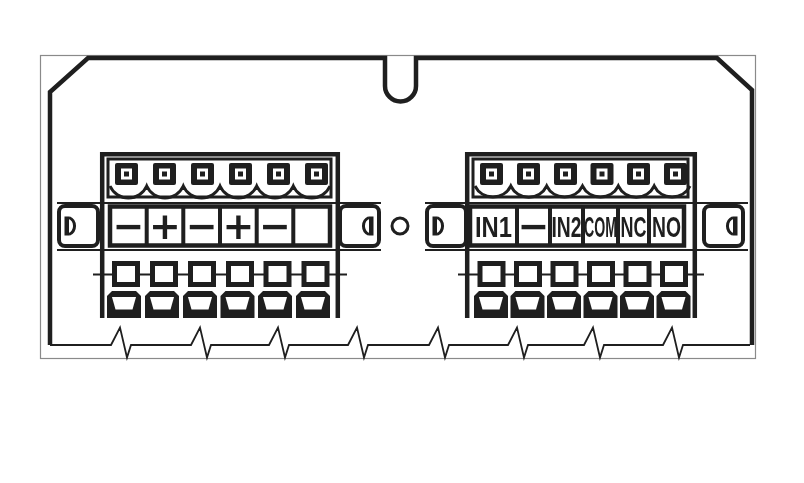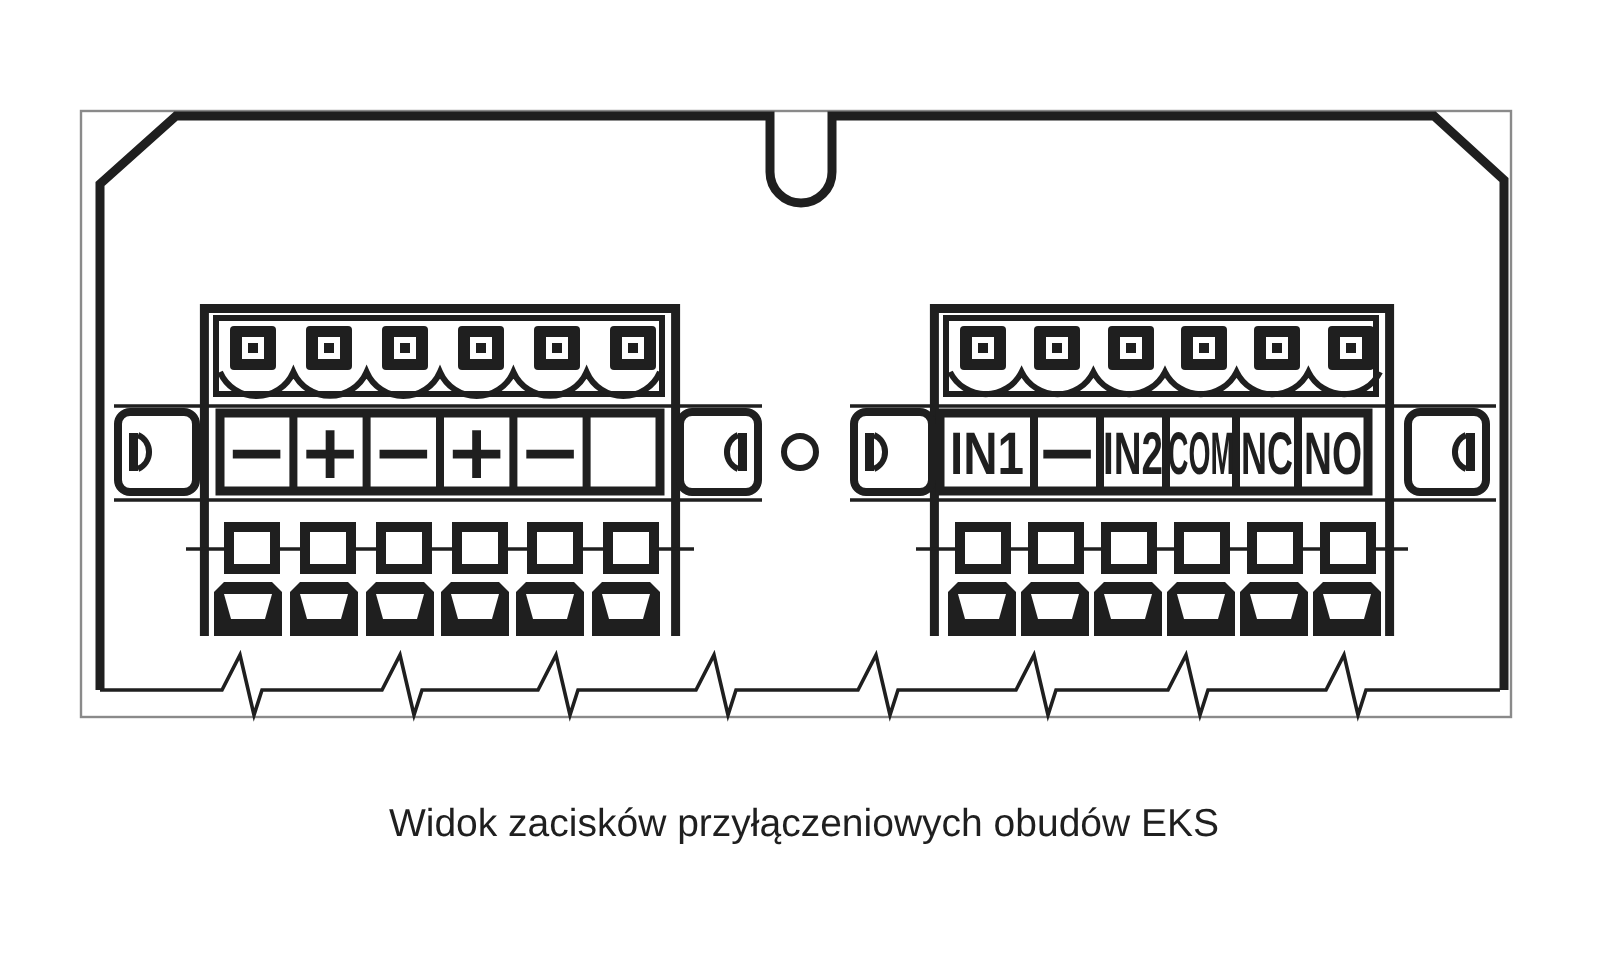--- a/index.html
+++ b/index.html
@@ -151,14 +151,13 @@
     </g>
 
     <use href="#tabL" transform="translate(57,204)"></use>
     <use href="#tabL" transform="translate(381,204) scale(-1,1)"></use>
     <use href="#tabL" transform="translate(425,204)"></use>
     <use href="#tabL" transform="translate(745,204) scale(-1,1)"></use>
 
     <circle class="s30" style="fill:#ffffff" cx="400" cy="226" r="8"></circle>
   </svg>
 
-  <div class="caption">Widok zacisków przyłączeniowych obudów EKS</div>
 </div>
 
 </body></html>

